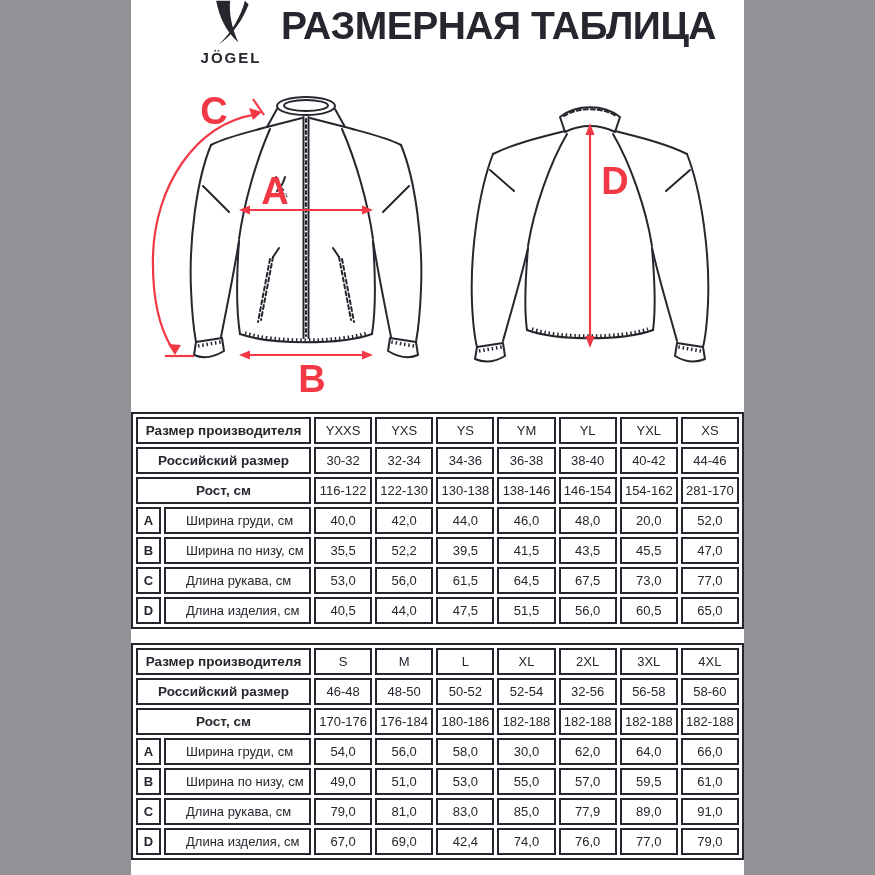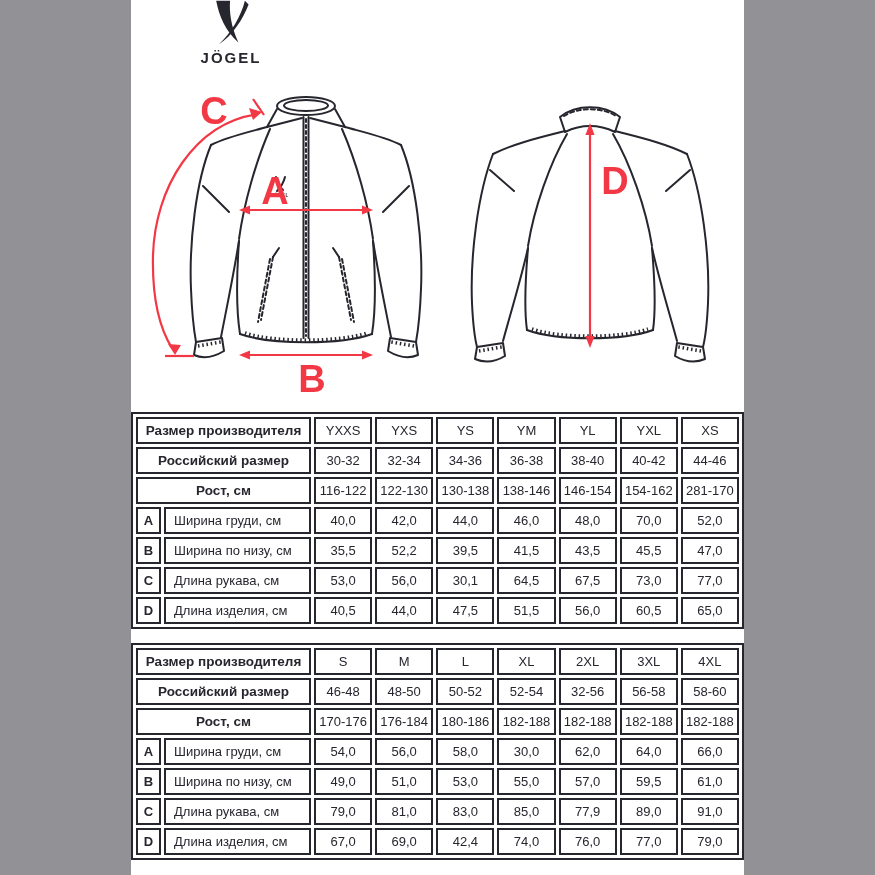--- a/index.html
+++ b/index.html
@@ -47,35 +47,36 @@
   .size-table col.col-label{width:147px;}
   .size-table td{
     border:2px solid var(--ink);
     height:23px;padding:0 2px;
     text-align:center;vertical-align:middle;
     font-size:13px;color:var(--ink);
     overflow:hidden;white-space:nowrap;
   }
   .size-table td.cell-hlabel{font-weight:bold;font-size:13.5px;}
   .size-table td.cell-letter{font-weight:bold;}
-  .size-table td.cell-rlabel{text-align:left;padding-left:8px;margin-left:18px;}
+  .size-table td.cell-rlabel{text-align:left;padding-left:20px;margin-left:18px;}
 </style>
 </head>
 <body>
 
 <div class="content">
 
   <div class="header">
     <div class="brand">
       <svg width="50" height="48" viewBox="0 0 54 50">
         <path class="ink-fill" d="M11,0 C14,16 21,33 35,45 C27,28 25,12 26,0 Z"></path>
         <path class="ink-fill" d="M42,0 C38,16 28,34 14,47 C28,38 40,20 46,4 L42,0 Z"></path>
       </svg>
       <div class="brand-text">JÖGEL</div>
     </div>
+    <h1 class="title">РАЗМЕРНАЯ ТАБЛИЦА</h1>
   </div>
 
   <div class="diagram">
     <svg class="diagram-svg" viewBox="0 0 613 326" width="613" height="326">
 
       <g transform="translate(175,7)">
 
         <ellipse class="ink-stroke" cx="0" cy="13" rx="29" ry="9"></ellipse>
         <ellipse class="ink-stroke" cx="0" cy="12.5" rx="22" ry="5.5" stroke-width="1.2"></ellipse>
         <path class="ink-stroke" d="M-29,16 L-39,34 M29,16 L39,34 M-39,34 L-4,25 M39,34 L4,25"></path>
@@ -202,40 +203,40 @@
               <td class="cell-val">281-170</td>
             </tr>
             <tr>
               <td class="cell-letter">A</td>
               <td class="cell-rlabel">Ширина груди, см</td>
               <td class="cell-val">40,0</td>
               <td class="cell-val">42,0</td>
               <td class="cell-val">44,0</td>
               <td class="cell-val">46,0</td>
               <td class="cell-val">48,0</td>
-              <td class="cell-val">70,0</td>
+              <td class="cell-val">20,0</td>
               <td class="cell-val">52,0</td>
             </tr>
             <tr>
               <td class="cell-letter">B</td>
               <td class="cell-rlabel">Ширина по низу, см</td>
               <td class="cell-val">35,5</td>
               <td class="cell-val">52,2</td>
               <td class="cell-val">39,5</td>
               <td class="cell-val">41,5</td>
               <td class="cell-val">43,5</td>
               <td class="cell-val">45,5</td>
               <td class="cell-val">47,0</td>
             </tr>
             <tr>
               <td class="cell-letter">C</td>
               <td class="cell-rlabel">Длина рукава, см</td>
               <td class="cell-val">53,0</td>
               <td class="cell-val">56,0</td>
-              <td class="cell-val">30,1</td>
+              <td class="cell-val">61,5</td>
               <td class="cell-val">64,5</td>
               <td class="cell-val">67,5</td>
               <td class="cell-val">73,0</td>
               <td class="cell-val">77,0</td>
             </tr>
             <tr>
               <td class="cell-letter">D</td>
               <td class="cell-rlabel">Длина изделия, см</td>
               <td class="cell-val">40,5</td>
               <td class="cell-val">44,0</td>

